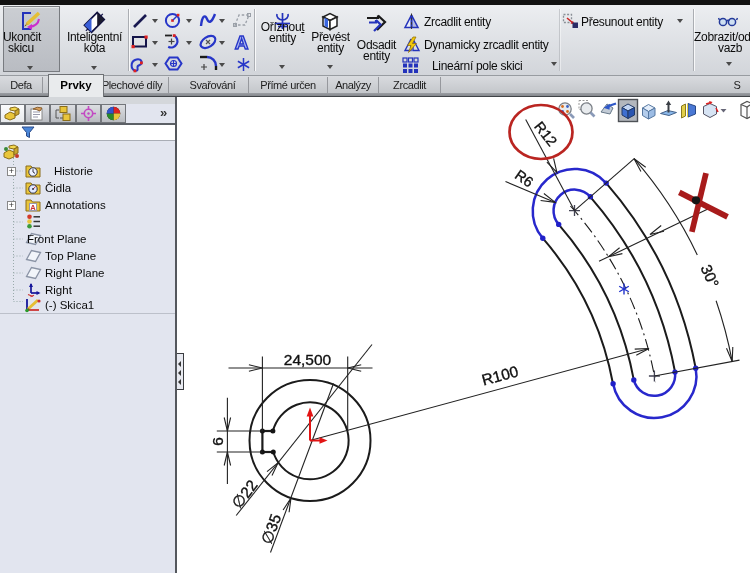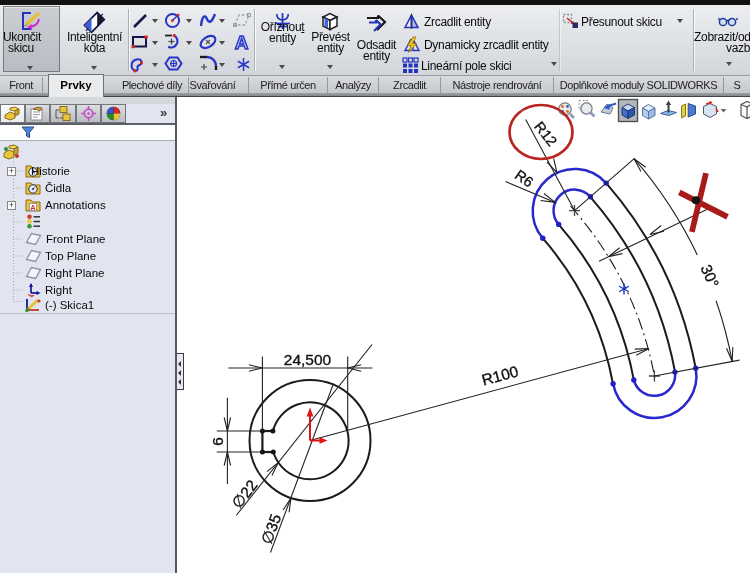--- a/index.html
+++ b/index.html
@@ -171,52 +171,50 @@
         <rect x="6.5" y="1" width="4" height="4" fill="none" stroke="#2433bb" stroke-width="1.2"></rect>
         <rect x="12" y="1" width="4" height="4" fill="none" stroke="#2433bb" stroke-width="1.2"></rect>
         <rect x="1" y="6.5" width="4" height="4"></rect>
         <rect x="6.5" y="6.5" width="4" height="4"></rect>
         <rect x="12" y="6.5" width="4" height="4"></rect>
         <rect x="1" y="12" width="4" height="4"></rect>
         <rect x="6.5" y="12" width="4" height="4"></rect>
         <rect x="12" y="12" width="4" height="4"></rect>
       </g>
     </svg>
-<div class="rtxt" style="left:421px;top:56px;text-align:center">Lineární pole skici</div>
+<div class="rtxt" style="left:432px;top:56px;text-align:center">Lineární pole skici</div>
 <div class="car" style="left:551px;top:57px"></div>
 <div class="sep" style="left:559px;opacity:.55"></div>
 <svg class="ico" style="left:562px;top:8px" width="17" height="17" viewBox="0 0 17 17">
       <rect x="1.5" y="1.5" width="8" height="8" fill="none" stroke="#8a8f96" stroke-width="1.3" stroke-dasharray="2 1.6"></rect>
       <line x1="5" y1="5" x2="11" y2="10" stroke="#c22" stroke-width="1.6"></line>
       <polygon points="12.5,11.5 8.5,10.5 11,8" fill="#c22"></polygon>
       <rect x="10.5" y="9.5" width="5.5" height="5.5" fill="#2b2b66"></rect>
     </svg>
-<div class="rtxt" style="left:581px;top:12px;text-align:left">Přesunout skicu</div>
+<div class="rtxt" style="left:581px;top:12px;text-align:left">Přesunout entity</div>
 <div class="car" style="left:677px;top:14px"></div>
 <div class="sep" style="left:693px"></div>
 <svg class="ico" style="left:718px;top:9px" width="20" height="15" viewBox="0 0 20 15">
       <g fill="none" stroke="#243a9a" stroke-width="1.5">
         <circle cx="5" cy="8" r="3.6" fill="#cfe0f2"></circle>
         <circle cx="14" cy="8" r="3.6" fill="#cfe0f2"></circle>
         <path d="M8.6,7 q1.4,-1.6 2.8,0"></path>
         <path d="M1.5,6 l-1,-2 M18.5,6 l1,-2"></path>
       </g>
     </svg>
-<div class="rtxt" style="left:694px;top:27px;width:70px;text-align:left">Zobrazit/ode<br><span style="margin-left:32px">vazb</span></div>
+<div class="rtxt" style="left:694px;top:27px;width:70px;text-align:left">Zobrazit/ode<br><span style="margin-left:24px">vazb</span></div>
 <div class="car" style="left:726px;top:57px"></div>
 </div>
 <div id="tabbar">
-<div class="tab" style="left:0;width:43px">Front</div>
-<div class="tab" style="left:116px;width:73px">Plechové díly</div>
+<div class="tab" style="left:0;width:43px">Defa</div>
+<div class="tab" style="left:96px;width:73px">Plechové díly</div>
 <div class="tab" style="left:177px;width:72px">Svařování</div>
 <div class="tab" style="left:249px;width:79px">Přímé určen</div>
 <div class="tab" style="left:328px;width:51px">Analýzy</div>
 <div class="tab" style="left:379px;width:62px">Zrcadlit</div>
-<div class="tab" style="left:441px;width:113px">Nástroje rendrování</div>
-<div class="tab" style="left:554px;width:170px">Doplňkové moduly SOLIDWORKS</div>
 <div class="tab" style="left:724px;width:26px;border-right:none">S</div>
 <div id="tbdark"></div>
 <div id="tabactive">Prvky</div>
 </div>
 <div id="blackline"></div>
 <div id="panel">
 <div style="position:absolute;left:0;top:0;width:175px;height:7px;background:#d4d7db"></div>
 <div class="ptab" style="left:0;width:25px;background:linear-gradient(#fafbfc,#e8eaec)"></div>
 <div class="ptab" style="left:25px;width:25px"></div>
 <div class="ptab" style="left:50px;width:26px"></div>
@@ -278,21 +276,21 @@
       <polygon points="12,5 16,3 16,9 12,11" fill="#c9a52e" stroke="#8a6d1a"></polygon>
       <circle cx="4" cy="5" r="2" fill="#3a8a3a"></circle>
       <circle cx="15" cy="12" r="2" fill="#c23a2a"></circle>
     </svg>
 <div class="ebox" style="left:7px;top:69.5px">+</div>
 <svg class="ico" style="left:25px;top:66px" width="16" height="15" viewBox="0 0 16 15">
       <path d="M1,3 h5 l1.5,2 H15 v9 H1 Z" fill="#e9c53a" stroke="#8a6d1a"></path>
       <circle cx="8" cy="9" r="4.2" fill="#eef2ff" stroke="#334"></circle>
       <path d="M8,6.2 V9 l2,1.4" stroke="#334" fill="none"></path>
     </svg>
-<div class="trow" style="left:31px;top:65.5px">Historie</div>
+<div class="trow" style="left:54px;top:65.5px">Historie</div>
 <svg class="ico" style="left:25px;top:83px" width="16" height="15" viewBox="0 0 16 15">
       <path d="M1,3 h5 l1.5,2 H15 v9 H1 Z" fill="#e9c53a" stroke="#8a6d1a"></path>
       <circle cx="8" cy="9" r="4.2" fill="#dfe8ff" stroke="#334"></circle>
       <path d="M8,9 L10.5,6.8" stroke="#c33" fill="none"></path>
       <circle cx="8" cy="9" r="1" fill="#334"></circle>
     </svg>
 <div class="trow" style="left:45px;top:82.5px">Čidla</div>
 <div class="ebox" style="left:7px;top:103.5px">+</div>
 <svg class="ico" style="left:25px;top:100px" width="16" height="15" viewBox="0 0 16 15">
       <path d="M1,3 h5 l1.5,2 H15 v9 H1 Z" fill="#e9c53a" stroke="#8a6d1a"></path>
@@ -306,21 +304,21 @@
       <circle cx="3.5" cy="12.2" r="2.3" fill="#3a9a3a"></circle>
       <g stroke="#333" stroke-width="1.5">
         <line x1="7.5" y1="2.8" x2="14" y2="2.8"></line>
         <line x1="7.5" y1="7.5" x2="14" y2="7.5"></line>
         <line x1="7.5" y1="12.2" x2="14" y2="12.2"></line>
       </g>
     </svg>
 <svg class="ico" style="left:25px;top:135px" width="17" height="14" viewBox="0 0 17 14">
       <polygon points="1.5,10.5 6.5,1.5 15.5,3.5 10.5,12.5" fill="#f2f5fa" stroke="#8a93a5" stroke-width="1.3"></polygon>
     </svg>
-<div class="trow" style="left:46px;top:133.5px">Front Plane</div>
+<div class="trow" style="left:27px;top:133.5px">Front Plane</div>
 <svg class="ico" style="left:25px;top:152px" width="17" height="14" viewBox="0 0 17 14">
       <polygon points="1.5,10.5 6.5,1.5 15.5,3.5 10.5,12.5" fill="#f2f5fa" stroke="#8a93a5" stroke-width="1.3"></polygon>
     </svg>
 <div class="trow" style="left:45px;top:150.5px">Top Plane</div>
 <svg class="ico" style="left:25px;top:169px" width="17" height="14" viewBox="0 0 17 14">
       <polygon points="1.5,10.5 6.5,1.5 15.5,3.5 10.5,12.5" fill="#f2f5fa" stroke="#8a93a5" stroke-width="1.3"></polygon>
     </svg>
 <div class="trow" style="left:45px;top:167.5px">Right Plane</div>
 <svg class="ico" style="left:26px;top:185px" width="16" height="16" viewBox="0 0 16 16">
       <g stroke="#16169a" stroke-width="1.7" fill="none">

